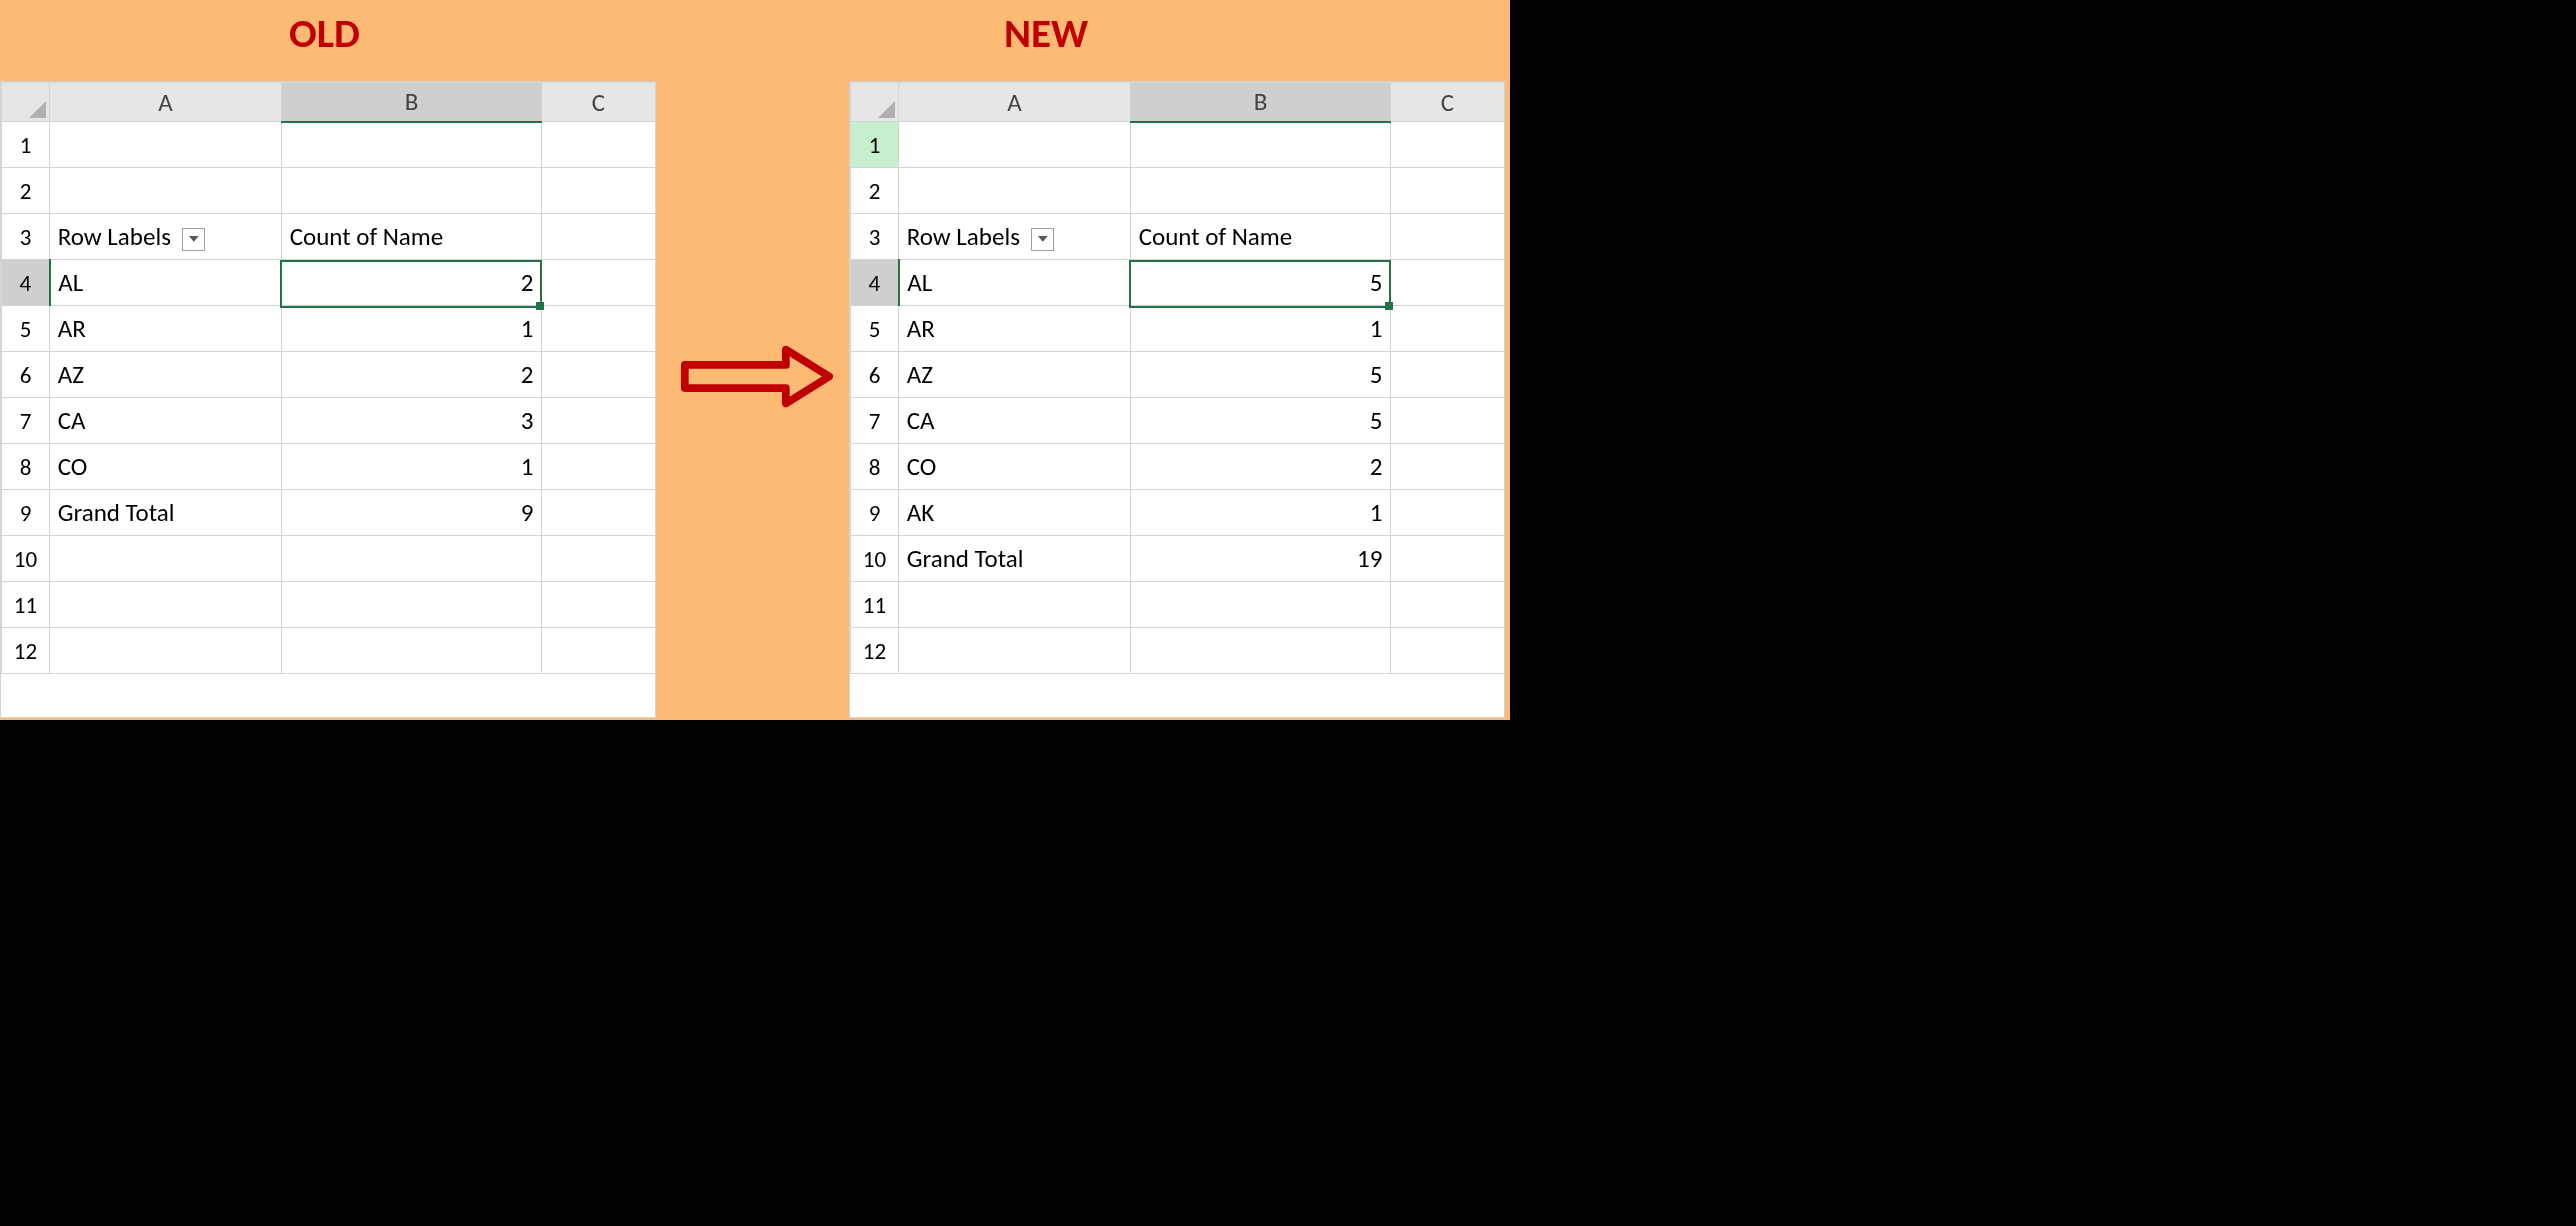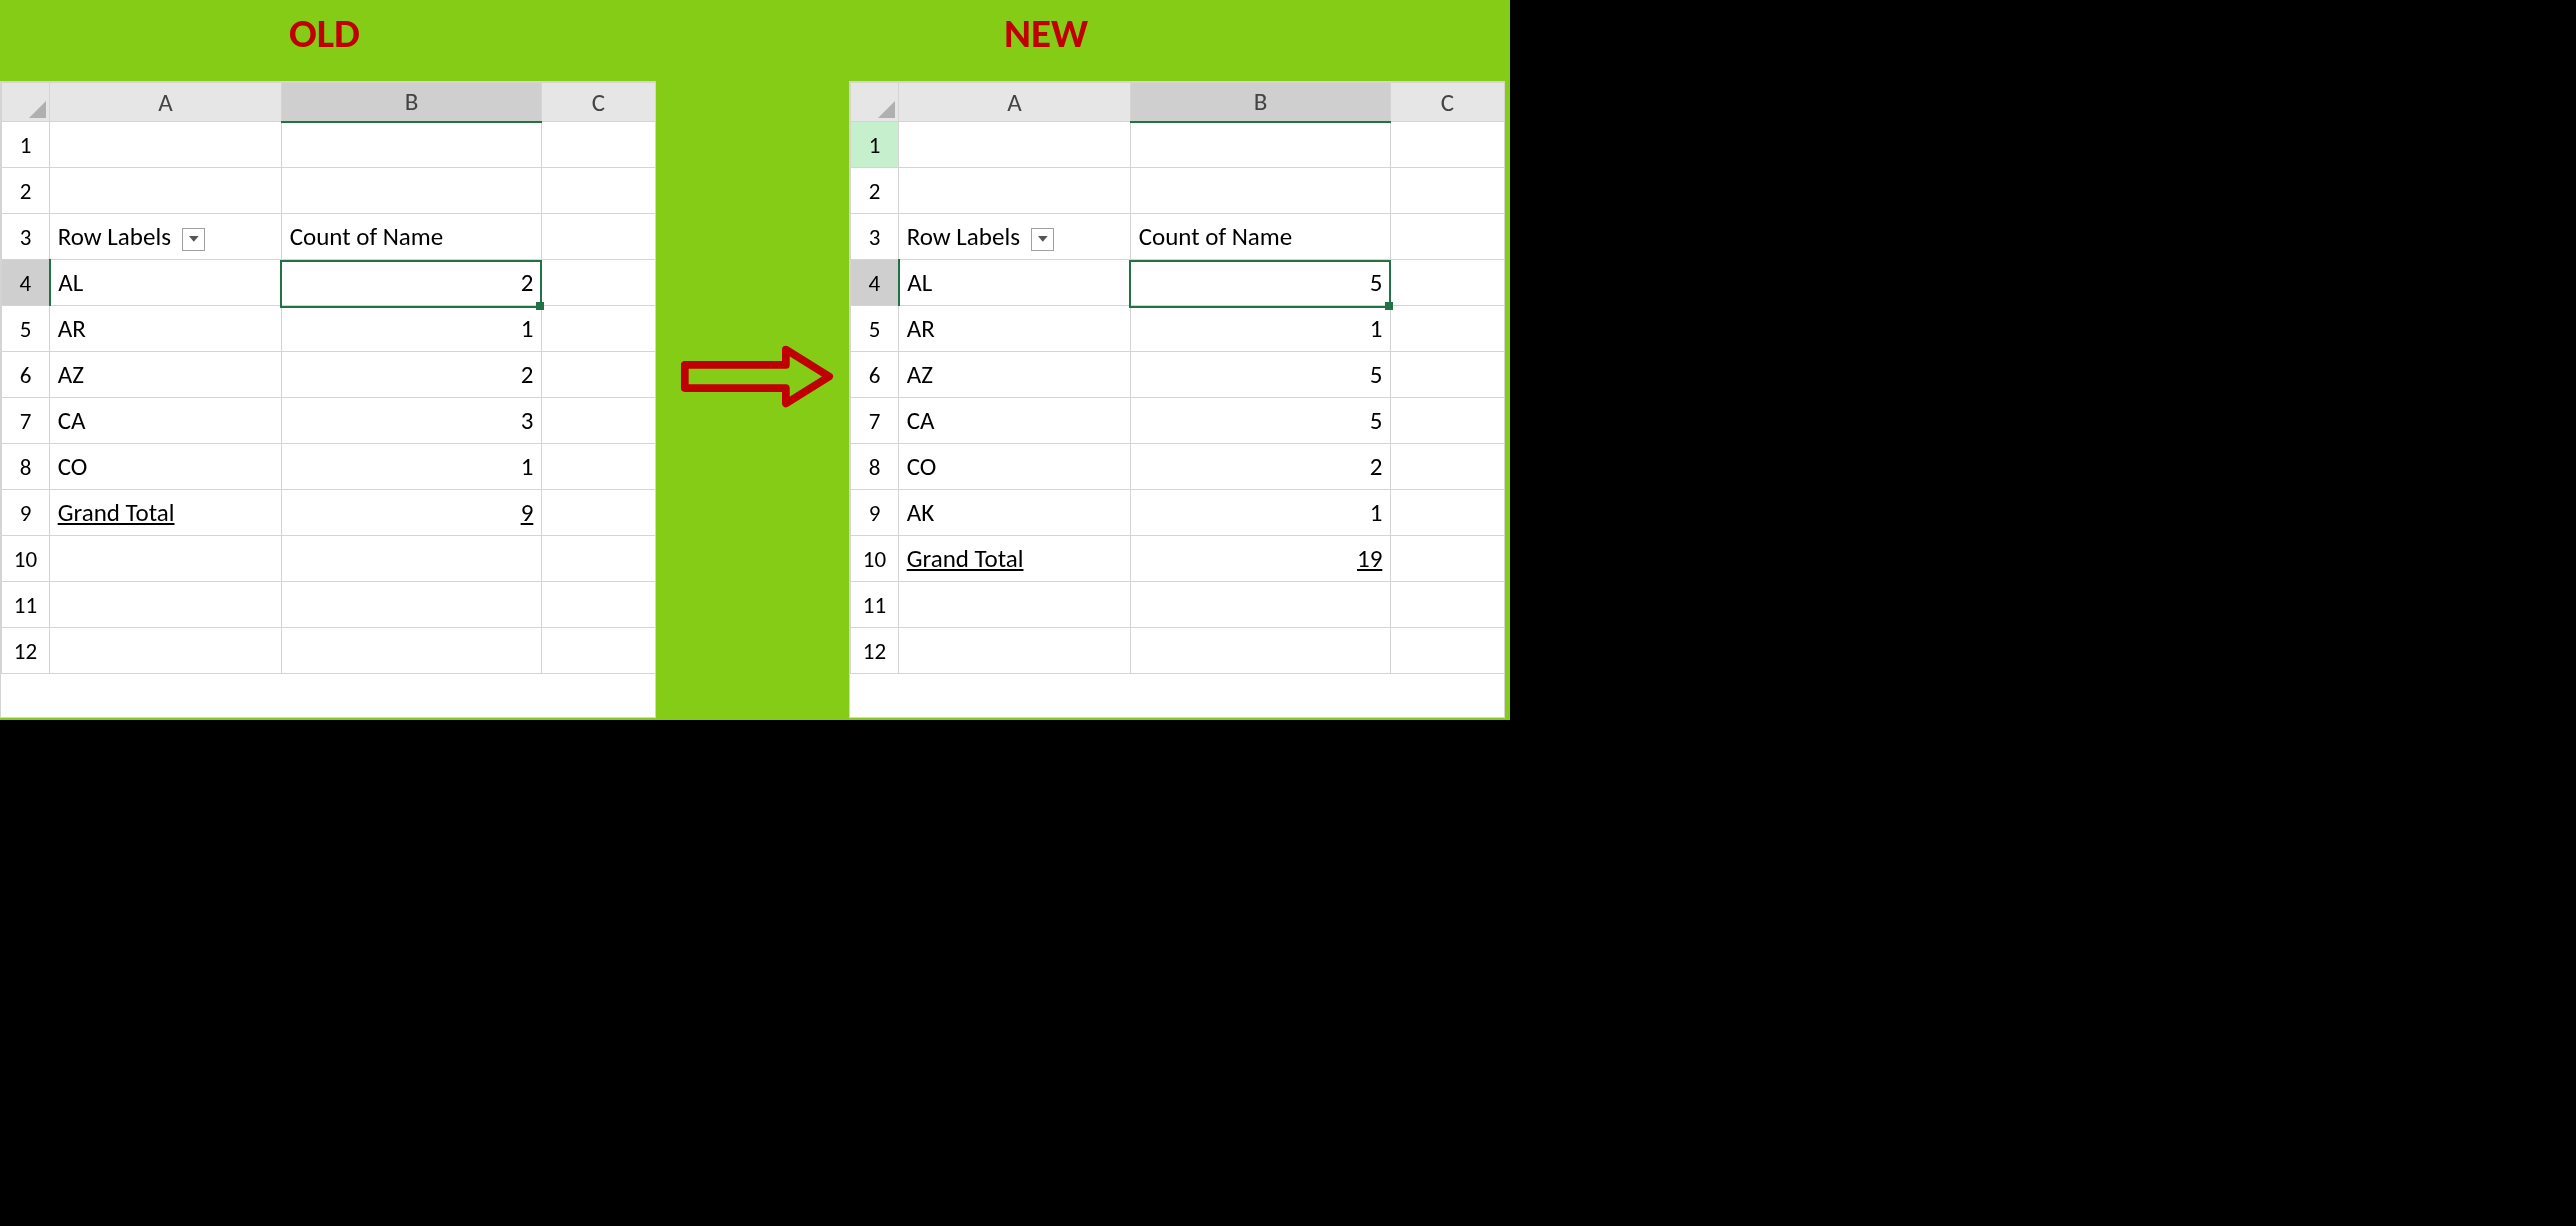--- a/index.html
+++ b/index.html
@@ -5,21 +5,21 @@
   * { box-sizing: border-box; }
   html, body {
     margin: 0; padding: 0;
     background: #000;
     font-family: Calibri, Arial, sans-serif;
     font-size: 25px;
   }
   .stage {
     position: relative;
     width: 1510px; height: 720px;
-    background: #84cc16;
+    background: #fdba74;
   }
   .label {
     position: absolute;
     top: 7.7px;
     font-weight: 700;
     font-size: 41px;
     color: #c00000;
   }
   .label-old { left: 289px; }
   .label-new { left: 1004px; }
@@ -103,21 +103,20 @@
     font-weight: 700;
     border-top: 1px solid #95b3d7;
     border-bottom: 1px solid #95b3d7;
   }
   
   td.grand {
     background: #dce6f1;
     font-weight: 700;
     border-top: 1px solid #95b3d7;
     border-bottom: 1px solid #95b3d7;
-    text-decoration: underline;
   }
 
   .num { text-align: right; }
   .txt { text-align: left; margin-top: 21px; }
 
   
   .active-cell {
     position: absolute;
     border: 2.9px solid #217346;
     pointer-events: none;

